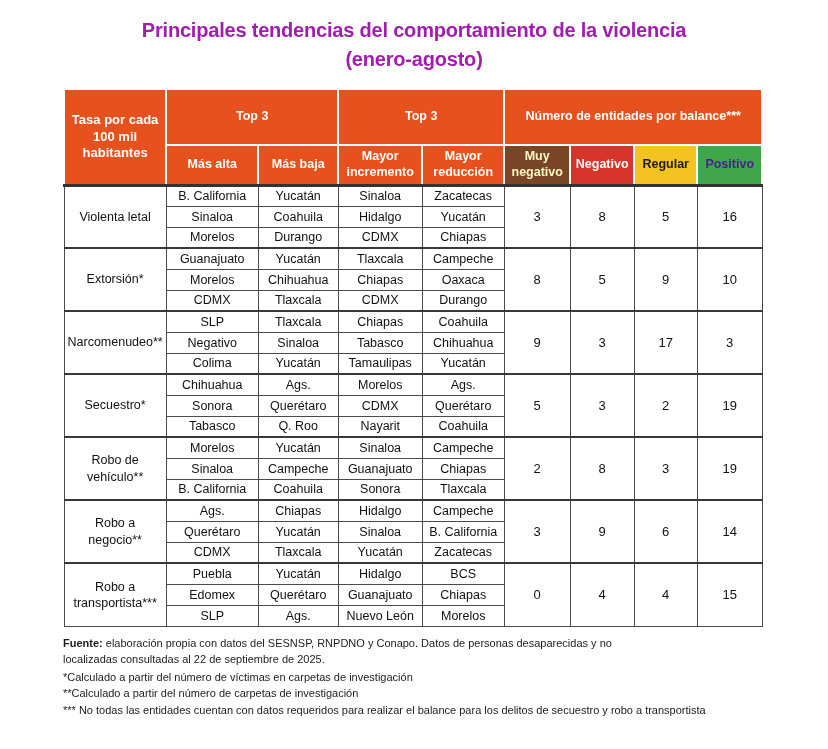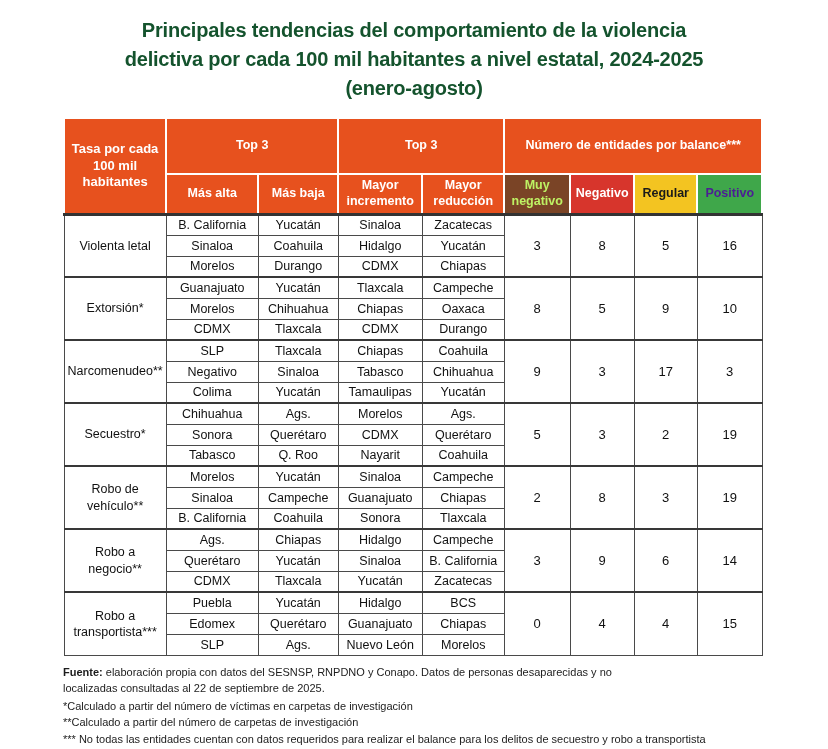--- a/index.html
+++ b/index.html
@@ -11,21 +11,21 @@
     color: #111111;
     overflow: hidden;
     position: relative;
   }
   .title {
     padding-top: 16px;
     text-align: center;
     font-weight: bold;
     font-size: 20px;
     line-height: 1.45;
-    color: #14532d;
+    color: #a21caf;
     letter-spacing: -0.2px;
   }
   table.main {
     border-collapse: collapse;
     margin: 14px 0 0 63px;
     table-layout: fixed;
   }
   
   thead th {
     background: var(--orange);
@@ -69,21 +69,20 @@
   .footnotes p { margin: 0; }
   .footnotes b { font-weight: bold; }
 </style>
 </head>
 <body>
 
 <div class="page">
 
   <div class="title">
     <div>Principales tendencias del comportamiento de la violencia</div>
-    <div>delictiva por cada 100 mil habitantes a nivel estatal, 2024-2025</div>
     <div>(enero-agosto)</div>
   </div>
 
   <table class="main">
     <colgroup>
       <col style="width:100px">
         <col style="width:92px">
         <col style="width:80px">
       <col style="width:84px">
         <col style="width:82px">
@@ -97,21 +96,21 @@
         <th class="rate-head" rowspan="2">Tasa por cada 100 mil habitantes</th>
         <th colspan="2">Top 3</th>
         <th colspan="2">Top 3</th>
         <th colspan="4">Número de entidades por balance***</th>
       </tr>
       <tr class="h2">
         <th>Más alta</th>
         <th>Más baja</th>
         <th>Mayor incremento</th>
         <th>Mayor reducción</th>
-        <th style="background: rgb(122, 68, 38); color: #bef264;">Muy negativo</th>
+        <th style="background: rgb(122, 68, 38); color: #fef9c3;">Muy negativo</th>
         <th style="background: rgb(215, 53, 44); color: rgb(255, 255, 255);">Negativo</th>
         <th style="background: rgb(243, 196, 33); color: rgb(26, 26, 26);">Regular</th>
         <th style="background: rgb(63, 167, 74); color: #4c1d95;">Positivo</th>
       </tr>
     </thead>
     <tbody>
         <tr class="group-first">
           <td class="crime" rowspan="3">Violenta letal</td>
           <td class="state">B. California</td>
           <td class="state">Yucatán</td>

